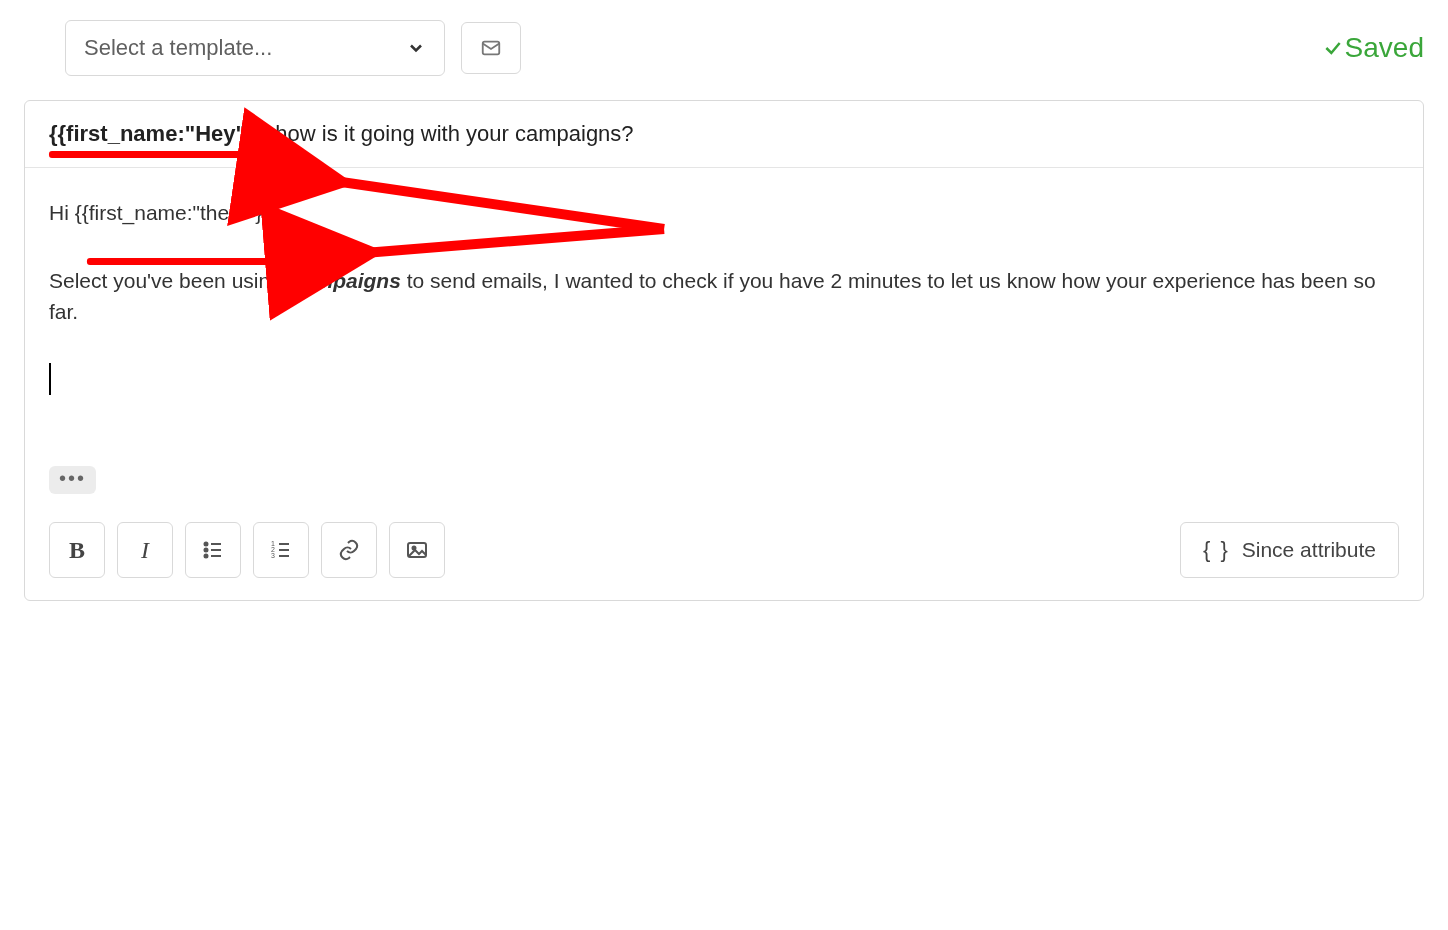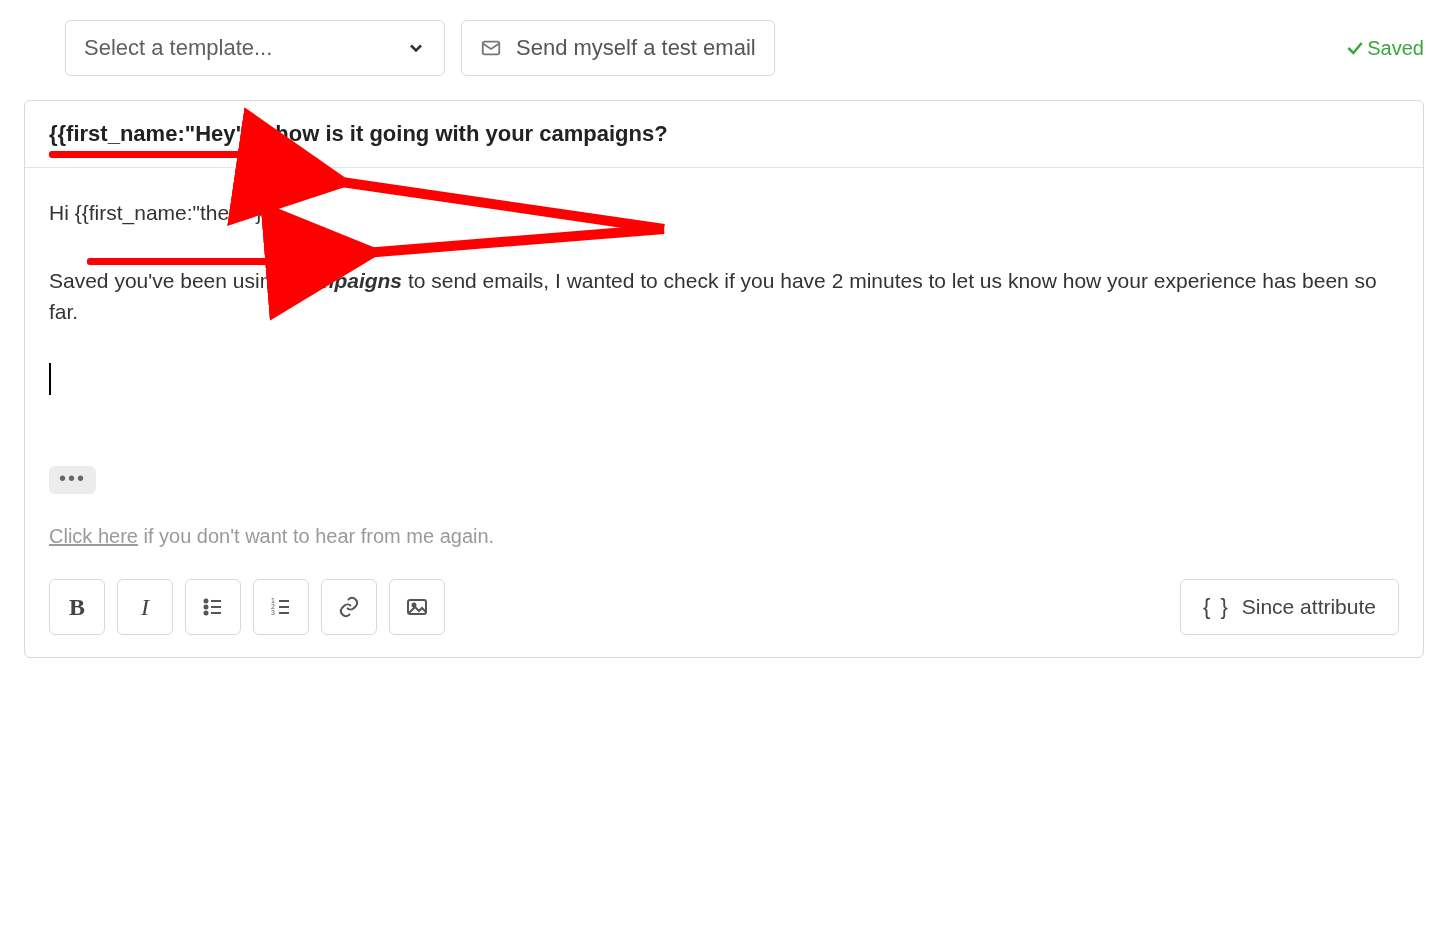--- a/index.html
+++ b/index.html
@@ -13,26 +13,26 @@
   *{box-sizing:border-box;}
   html,body{margin:0;padding:0;background:#fff;font-family:-apple-system,BlinkMacSystemFont,"Segoe UI",Helvetica,Arial,sans-serif;color:var(--text);}
   .wrap{padding:20px 24px 24px 24px;}
   .topbar{display:flex;align-items:center;gap:16px;padding-left:41px;}
   .btn{border:1px solid var(--border);border-radius:6px;background:#fff;display:inline-flex;align-items:center;padding:14px 18px;font-size:22px;color:var(--text);cursor:pointer;}
   .template-select{width:380px;justify-content:space-between;color:#606060;}
   .template-select .placeholder{color:#606060;}
   .chevron{width:20px;height:20px;}
   .test-email{gap:14px;color:#555;}
   .icon-svg{width:22px;height:22px;flex:none;}
-  .saved{margin-left:auto;display:inline-flex;align-items:center;gap:2px;color:var(--green);font-size:20px;font-weight:500;}
+  .saved{margin-left:auto;display:inline-flex;align-items:center;gap:2px;color:var(--green);font-size:28px;font-weight:500;}
   .check{width:20px;height:20px;}
 
   .editor-card{border:1px solid var(--border);border-radius:6px;margin-top:24px;overflow:hidden;position:relative;background:#fff;}
   .subject-row{padding:20px 24px;font-size:22px;font-weight:700;color:#222;border-bottom:1px solid var(--border-light);}
-  .subject-row .plain{font-weight:700;}
+  .subject-row .plain{font-weight:400;}
   .body{padding:30px 24px 10px 24px;font-size:21px;line-height:1.45;color:#333;}
   .body p{margin:0 0 38px 0;}
   .body p.tight{margin-bottom:38px;}
   .body .bold{font-weight:700;font-style:italic;}
   .cursor-line{height:28px;position:relative;margin-bottom:70px;}
   .cursor-line:before{content:"";position:absolute;left:0;top:-2px;width:2px;height:32px;background:#000;}
   .ellipsis-pill{display:inline-block;background:#ececec;border-radius:6px;padding:2px 10px 6px 10px;color:#666;font-size:20px;line-height:1;letter-spacing:2px;}
   .unsub{margin-top:28px;color:#9a9a9a;font-size:20px;}
   .unsub .link{color:#9a9a9a;text-decoration:underline;cursor:pointer;}
 
@@ -56,49 +56,45 @@
       <span class="placeholder">Select a template...</span>
       <svg class="chevron" viewBox="0 0 24 24" fill="none" stroke="#333" stroke-width="3">
           <polyline points="6 9 12 15 18 9"></polyline>
         </svg>
     </div>
     <div class="btn test-email">
       <svg class="icon-svg" viewBox="0 0 24 24" fill="none" stroke="#777" stroke-width="2">
         <rect x="3" y="5" width="18" height="14" rx="2"></rect>
         <polyline points="3 7 12 13 21 7"></polyline>
       </svg>
-      <span>Send myself a test email</span>
     </div>
     <div class="saved">
       <svg class="check" viewBox="0 0 24 24" fill="none" stroke="var(--green)" stroke-width="3">
           <polyline points="4 12 10 18 20 6"></polyline>
         </svg>
       <span>Saved</span>
     </div>
   </div>
 
   <div class="editor-card">
 
     <div class="subject-row">
       <span>{{first_name:"Hey"}}</span><span class="plain">, how is it going with your campaigns?</span>
     </div>
 
     <div class="body">
       <p class="tight">
         <span>Hi </span><span>{{first_name:"there"}}</span><span>,</span>
       </p>
       <p>
-        <span>Saved you've been using </span><span class="bold">Campaigns</span><span> to send emails, I wanted to check if you have 2 minutes to let us know how your experience has been so far.</span>
+        <span>Select you've been using </span><span class="bold">Campaigns</span><span> to send emails, I wanted to check if you have 2 minutes to let us know how your experience has been so far.</span>
       </p>
       <div class="cursor-line"></div>
       <div>
         <span class="ellipsis-pill">•••</span>
-      </div>
-      <div class="unsub">
-        <span class="link">Click here</span><span> if you don't want to hear from me again.</span>
       </div>
     </div>
 
     <div class="toolbar">
       <div class="tool">
           <span class="txt" style="font-weight:700">B</span>
         </div>
       <div class="tool">
           <span class="txt" style="font-style:italic">I</span>
         </div>

